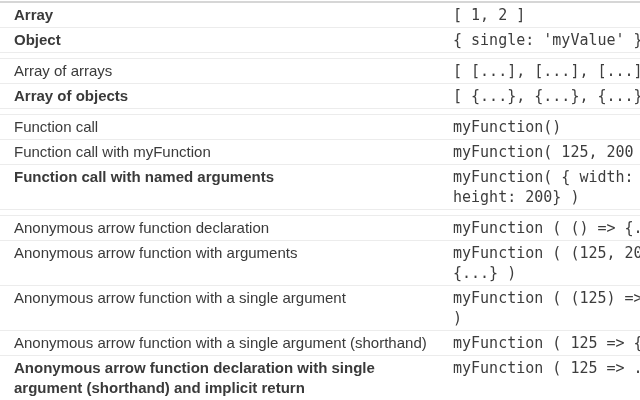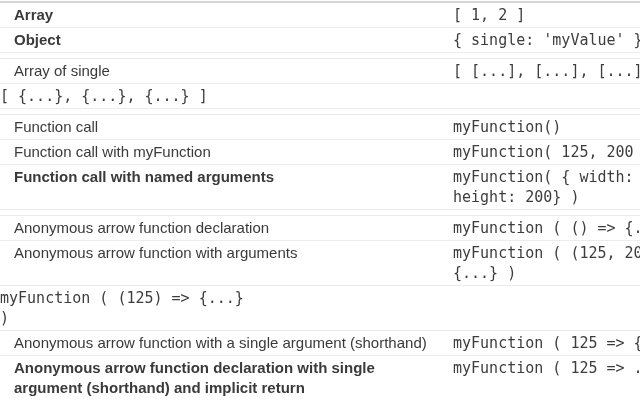--- a/index.html
+++ b/index.html
@@ -71,24 +71,25 @@
       <div class="code">[ 1, 2 ]</div>
     </div>
     <div class="row">
       <div class="label bold">Object</div>
       <div class="code">{ single: 'myValue' }</div>
     </div>
   </div>
 
   <div class="group">
     <div class="row">
-      <div class="label">Array of single</div>
+      <div class="label">Array of arrays</div>
       <div class="code">[ [...], [...], [...] ]</div>
     </div>
     <div class="row">
+      <div class="label bold">Array of objects</div>
       <div class="code">[ {...}, {...}, {...} ]</div>
     </div>
   </div>
 
   <div class="group">
     <div class="row">
       <div class="label">Function call</div>
       <div class="code">myFunction()</div>
     </div>
     <div class="row">
@@ -106,20 +107,21 @@
     <div class="row">
       <div class="label">Anonymous arrow function declaration</div>
       <div class="code">myFunction ( () =&gt; {...} )</div>
     </div>
     <div class="row">
       <div class="label">Anonymous arrow function with arguments</div>
       <div class="code">myFunction ( (125, 200) =&gt;
 {...} )</div>
     </div>
     <div class="row">
+      <div class="label">Anonymous arrow function with a single argument</div>
       <div class="code">myFunction ( (125) =&gt; {...}
 )</div>
     </div>
     <div class="row">
       <div class="label">Anonymous arrow function with a single argument (shorthand)</div>
       <div class="code">myFunction ( 125 =&gt; {...} )</div>
     </div>
     <div class="row">
       <div class="label bold">Anonymous arrow function declaration with single
 argument (shorthand) and implicit return</div>

